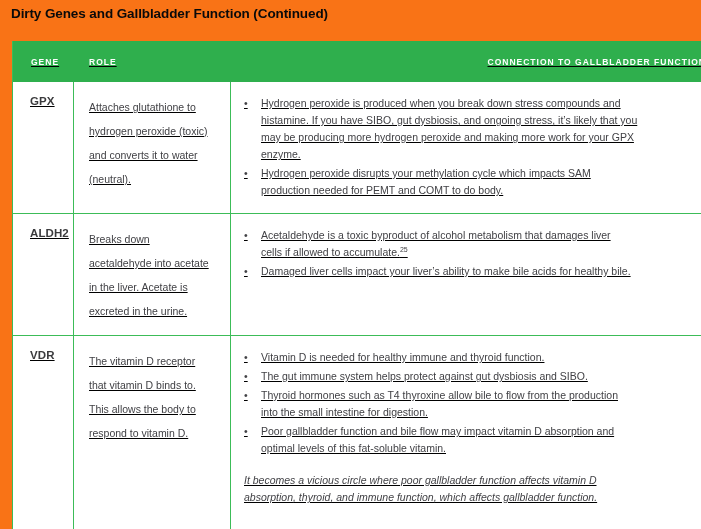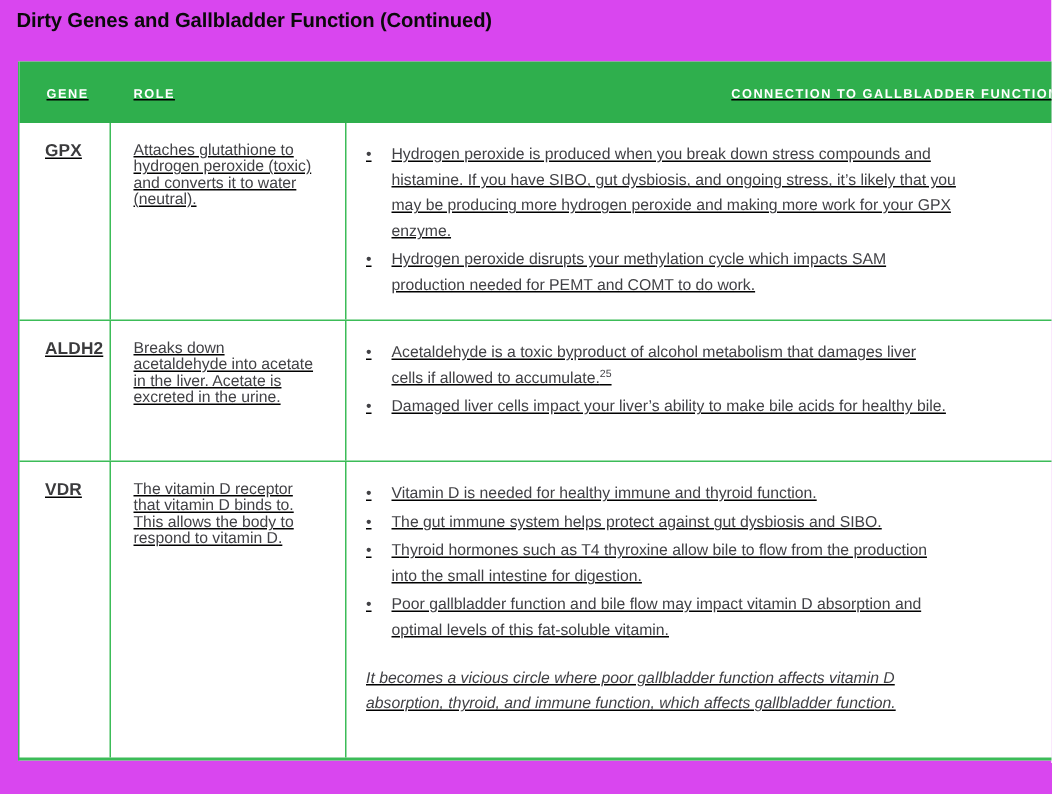--- a/index.html
+++ b/index.html
@@ -6,21 +6,21 @@
     --green-fill:#2FAF4D;
     --green-line:#3CBC58;
     --ink:#414145;
   }
   html,body{margin:0;padding:0;background:#ffffff;}
   body{
     width:701px;height:529px;overflow:hidden;
     font-family:"Liberation Sans", sans-serif;
     -webkit-font-smoothing:antialiased;
   }
-  .page{position:relative;width:701px;height:529px;background:#d946ef;}
+  .page{position:relative;width:701px;height:529px;background:#f97316;}
   .doc-title{
     position:absolute;left:11px;top:6px;margin:0;
     font-size:13.5px;font-weight:bold;color:#0a0a0a;letter-spacing:-0.1px;
   }
   .gene-table{
     position:absolute;left:12px;top:41px;width:695px;
     box-sizing:border-box;
     border-left:1px solid var(--green-line);
     border-right:1px solid var(--green-line);
     border-bottom:2px solid var(--green-line);
@@ -49,21 +49,21 @@
   .r2{min-height:197px;}
   .cell{box-sizing:border-box;}
   .cell.c1{
     padding:13px 2px 0 17px;
     border-right:1px solid var(--green-line);
     font-size:11.5px;font-weight:bold;color:#3b3b3d;letter-spacing:0.1px;
   }
   .cell.c2{
     padding:13px 9px 12px 15px;
     border-right:1px solid var(--green-line);
-    font-size:10.5px;line-height:11px;color:var(--ink);
+    font-size:10.5px;line-height:24px;color:var(--ink);
     white-space:pre-line;
   }
   .cell.c3{
     padding:13px 3px 12px 13px;
     font-size:10.5px;line-height:17px;color:var(--ink);
   }
   .bullet{display:flex;margin:0 0 2px 0;}
   .marker{width:17px;flex:none;color:var(--ink);}
   .btxt{white-space:pre-line;min-width:0;}
   sup.fnref{
@@ -100,21 +100,21 @@
         <div class="bullet">
           <span class="marker">•</span>
           <span class="btxt">Hydrogen peroxide is produced when you break down stress compounds and
 histamine. If you have SIBO, gut dysbiosis, and ongoing stress, it’s likely that you
 may be producing more hydrogen peroxide and making more work for your GPX
 enzyme.</span>
         </div>
         <div class="bullet">
           <span class="marker">•</span>
           <span class="btxt">Hydrogen peroxide disrupts your methylation cycle which impacts SAM
-production needed for PEMT and COMT to do work.</span>
+production needed for PEMT and COMT to do body.</span>
         </div>
       </div>
     </div>
 
     <div class="row r1">
       <div class="cell c1">ALDH2</div>
       <div class="cell c2">Breaks down
 acetaldehyde into acetate
 in the liver.  Acetate is
 excreted in the urine.</div>

